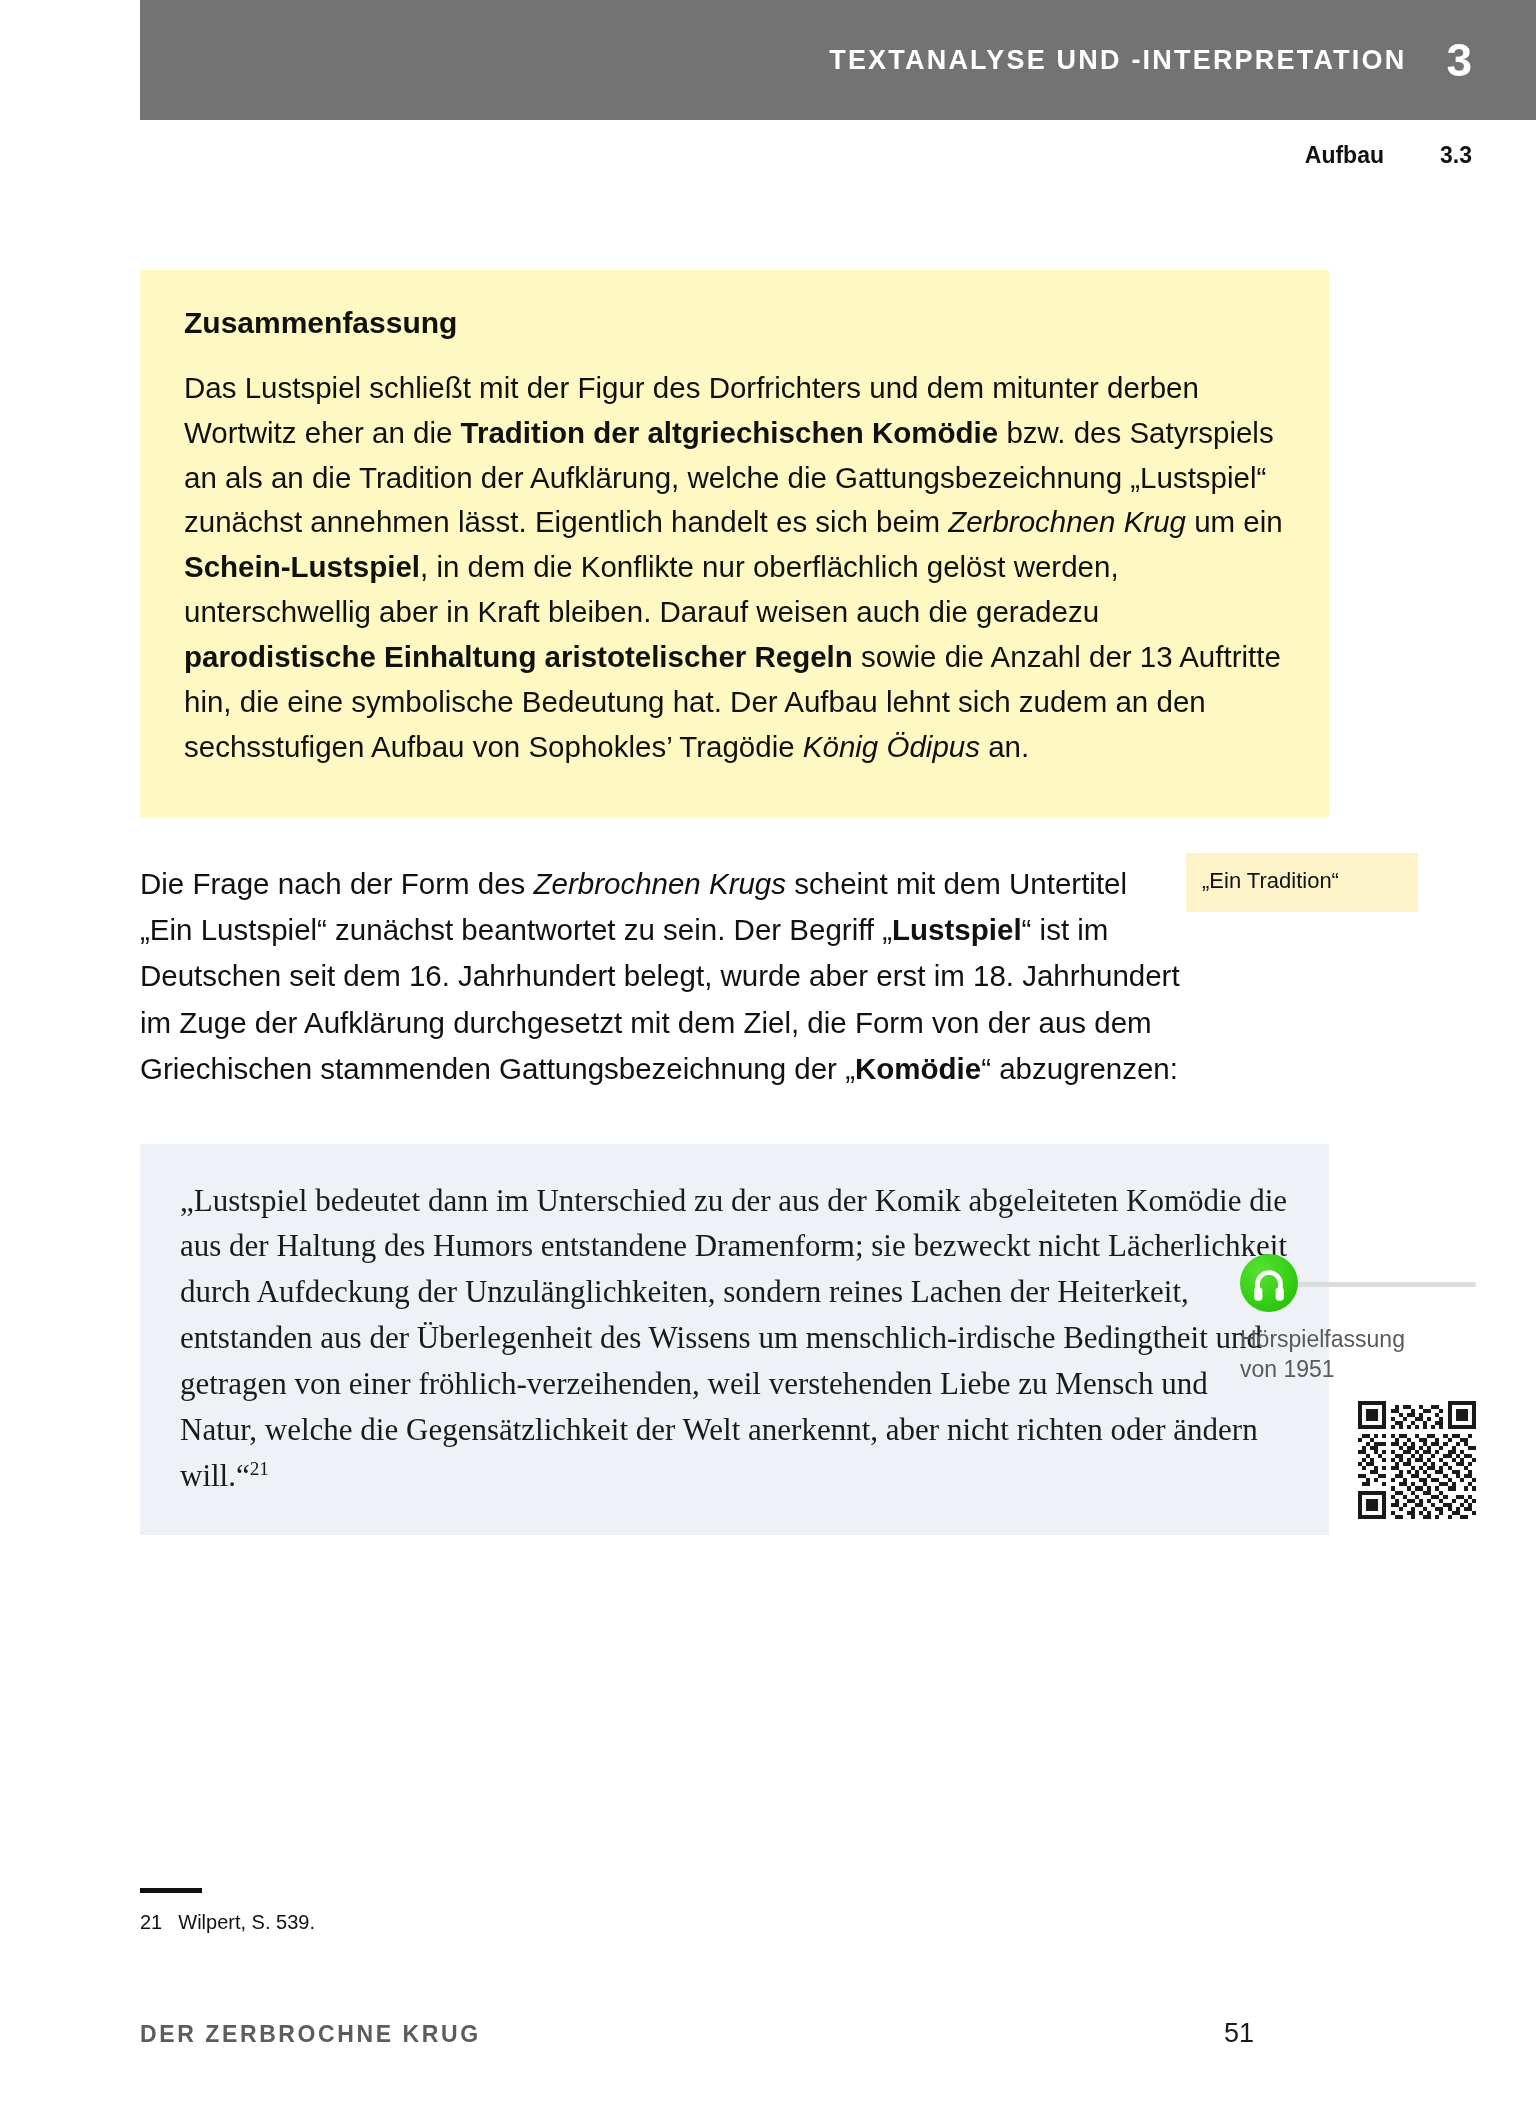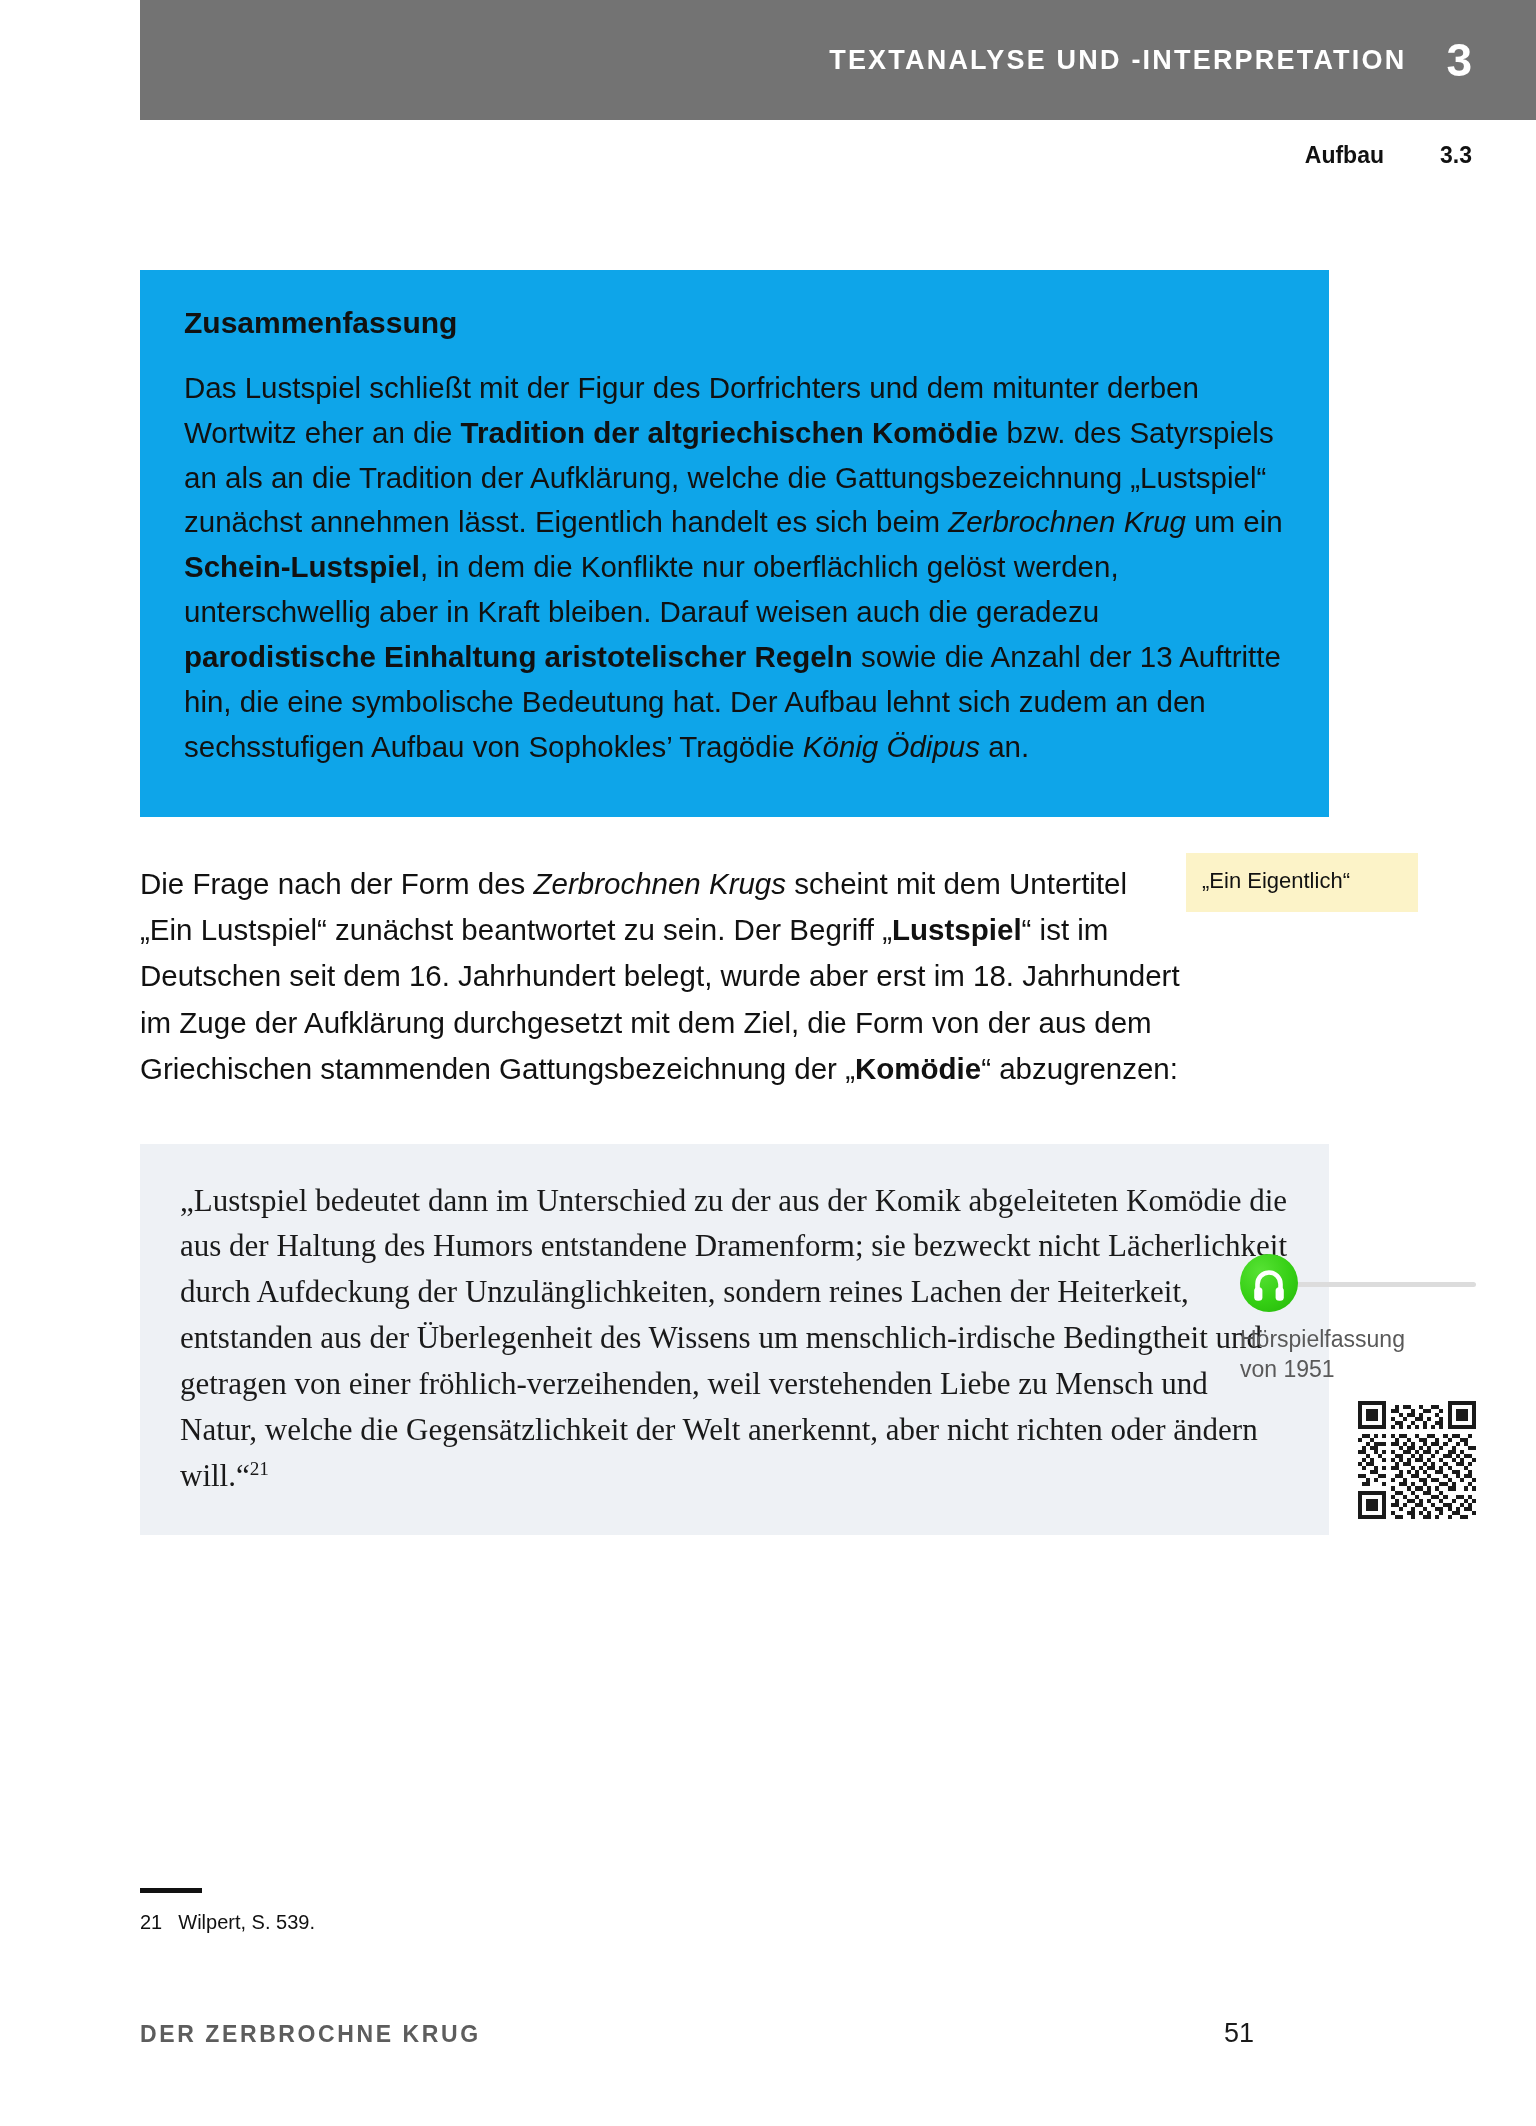--- a/index.html
+++ b/index.html
@@ -90,21 +90,21 @@
     color: #ffffff;
     font-size: 37px;
     font-weight: 400;
     letter-spacing: 0.6px;
   }
 
   
   .summary {
     margin-top: 24px;
     width: 1189px;
-    background: #0ea5e9;
+    background: #fef9c3;
     box-sizing: border-box;
     padding: 36px 44px 48px 44px;
   }
   .summary-title {
     font-size: 30px;
     font-weight: 700;
     margin: 0 0 26px 0;
     color: #111;
   }
   .summary-body {
@@ -284,21 +284,21 @@
     <div class="summary">
       <h2 class="summary-title">Zusammenfassung</h2>
       <p class="summary-body"><span>Das Lustspiel schließt mit der Figur des Dorfrichters und dem mitunter derben Wortwitz eher an die </span><b>Tradition der altgriechischen Komödie</b><span> bzw. des Satyrspiels an als an die Tradition der Aufklärung, welche die Gattungsbezeichnung „Lustspiel“ zunächst annehmen lässt. Eigentlich handelt es sich beim </span><i>Zerbrochnen Krug</i><span> um ein </span><b>Schein-Lustspiel</b><span>, in dem die Konflikte nur oberflächlich gelöst werden, unterschwellig aber in Kraft bleiben. Darauf weisen auch die geradezu </span><b>parodistische Einhaltung aristotelischer Regeln</b><span> sowie die Anzahl der 13 Auftritte hin, die eine symbolische Bedeutung hat. Der Aufbau lehnt sich zudem an den sechsstufigen Aufbau von Sophokles’ Tragödie </span><i>König Ödipus</i><span> an.</span></p>
     </div>
 
     <div class="textrow">
       <div class="bodycol">
         <p class="bodytext"><span>Die Frage nach der Form des </span><i>Zerbrochnen Krugs</i><span> scheint mit dem Untertitel „Ein Lustspiel“ zunächst beantwortet zu sein. Der Begriff „</span><b>Lustspiel</b><span>“ ist im Deutschen seit dem 16. Jahrhundert belegt, wurde aber erst im 18. Jahrhundert im Zuge der Aufklärung durchgesetzt mit dem Ziel, die Form von der aus dem Griechischen stammenden Gattungsbezeichnung der „</span><b>Komödie</b><span>“ abzugrenzen:</span></p>
       </div>
       <div class="marginnote">
-        <span>„Ein Eigentlich“</span>
+        <span>„Ein Tradition“</span>
       </div>
     </div>
 
     <div class="quotebox">
       <p class="quotetext">
         <span><span>„Lustspiel bedeutet dann im Unterschied zu der aus der Komik abgeleiteten Komödie die aus der Haltung des Humors entstandene Dramenform; sie bezweckt nicht Lächerlichkeit durch Aufdeckung der Unzulänglichkeiten, sondern reines Lachen der Heiterkeit, entstanden aus der Überlegenheit des Wissens um menschlich-irdische Bedingtheit und getragen von einer fröhlich-verzeihenden, weil verstehenden Liebe zu Mensch und Natur, welche die Gegensätzlichkeit der Welt anerkennt, aber nicht richten oder ändern will.“</span></span><sup>21</sup>
       </p>
     </div>
 
   </div>

